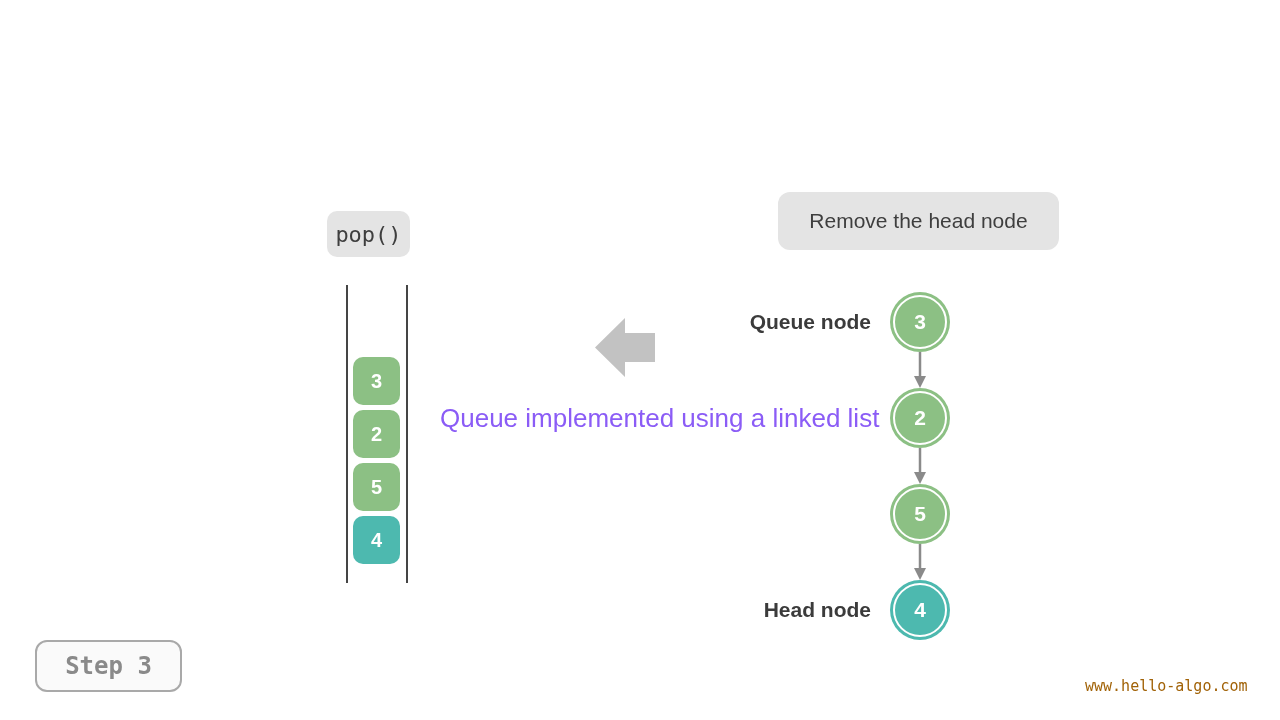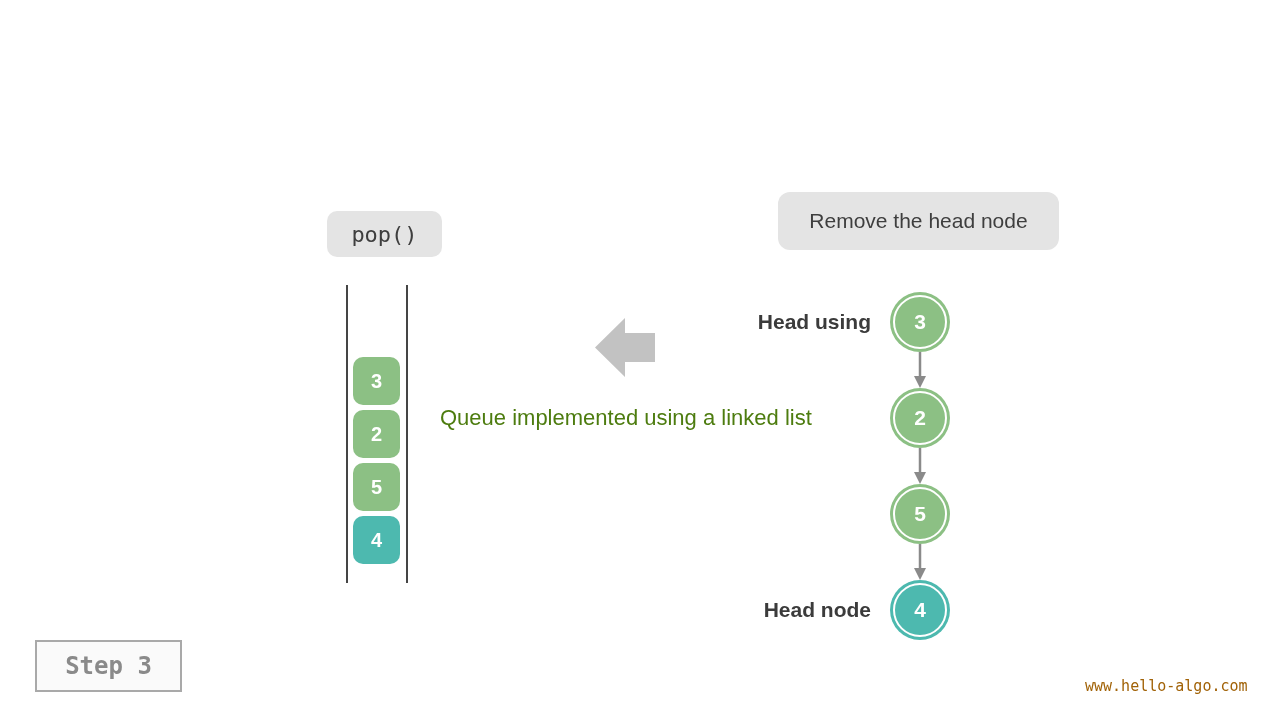--- a/index.html
+++ b/index.html
@@ -13,21 +13,21 @@
   }
   .pill {
     position: absolute;
     background: #E4E4E4;
     display: flex;
     align-items: center;
     justify-content: center;
     color: #3E3E3E;
   }
   .pop-pill {
-    left: 327px; top: 211px; width: 115px; height: 46px;
+    left: 327px; top: 211px; width: 83px; height: 46px;
     border-radius: 10px;
     font-family: "DejaVu Sans Mono", monospace;
     font-size: 22px;
   }
   .annotation-pill {
     left: 778px; top: 192px; width: 281px; height: 58px;
     border-radius: 12px;
     font-size: 21px;
   }
   .queue-wall {
@@ -55,23 +55,23 @@
     font-weight: bold;
   }
   .block-arrow {
     position: absolute;
     left: 595px; top: 318px;
     color: #C2C2C2;
   }
   .caption {
     position: absolute;
     left: 440px; top: 404px;
-    font-size: 22px;
+    font-size: 26px;
     line-height: 28px;
-    color: #4d7c0f;
+    color: #8b5cf6;
     white-space: nowrap;
   }
   .node-label {
     position: absolute;
     left: 700px; width: 171px;
     text-align: right;
     font-size: 21px;
     font-weight: bold;
     color: #3B3B3B;
     white-space: nowrap;
@@ -102,21 +102,21 @@
   }
   .conn-0 { top: 352px; }
   .conn-1 { top: 448px; }
   .conn-2 { top: 544px; }
   .step-badge {
     position: absolute;
     left: 35px; top: 640px;
     width: 147px; height: 52px;
     background: #FAFAFA;
     border: 2px solid #A9A9A9;
-    border-radius: 0;
+    border-radius: 12px;
     box-sizing: border-box;
     display: flex;
     align-items: center;
     justify-content: center;
     font-family: "DejaVu Sans Mono", monospace;
     font-size: 24px;
     font-weight: bold;
     color: #8A8A8A;
   }
   .watermark {
@@ -150,21 +150,21 @@
     <div class="qbox" style="background: rgb(140, 192, 132);">5</div>
     <div class="qbox" style="background: rgb(77, 185, 175);">4</div>
   </div>
 
   <svg class="block-arrow" width="60" height="59" viewBox="0 0 60 59">
     <polygon points="0,29.5 30,0 30,15 60,15 60,44 30,44 30,59" fill="currentColor"></polygon>
   </svg>
 
   <div class="caption">Queue implemented using a linked list</div>
 
-  <div class="node-label head-label">Head using</div>
+  <div class="node-label head-label">Queue node</div>
   <div class="node-label tail-label">Head node</div>
 
   <div class="ll-node ll-node-0" style="background: rgb(140, 192, 132); box-shadow: rgb(140, 192, 132) 0px 0px 0px 3px;">3</div>
   <div class="ll-node ll-node-1" style="background: rgb(140, 192, 132); box-shadow: rgb(140, 192, 132) 0px 0px 0px 3px;">2</div>
   <div class="ll-node ll-node-2" style="background: rgb(140, 192, 132); box-shadow: rgb(140, 192, 132) 0px 0px 0px 3px;">5</div>
   <div class="ll-node ll-node-3" style="background: rgb(77, 185, 175); box-shadow: rgb(77, 185, 175) 0px 0px 0px 3px;">4</div>
 
   <svg class="connector conn-0" width="16" height="36" viewBox="0 0 16 36">
     <line x1="8" y1="0" x2="8" y2="26" stroke="currentColor" stroke-width="2.5"></line>
     <polygon points="2,24 14,24 8,36" fill="currentColor"></polygon>

